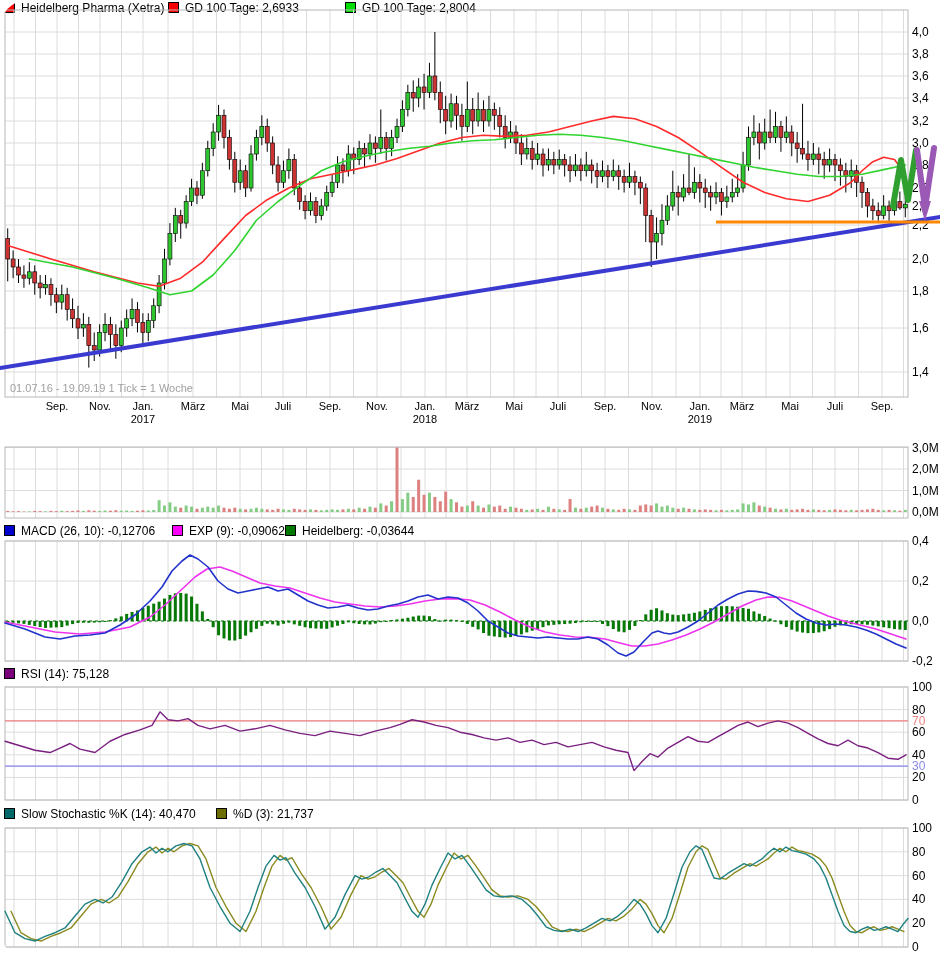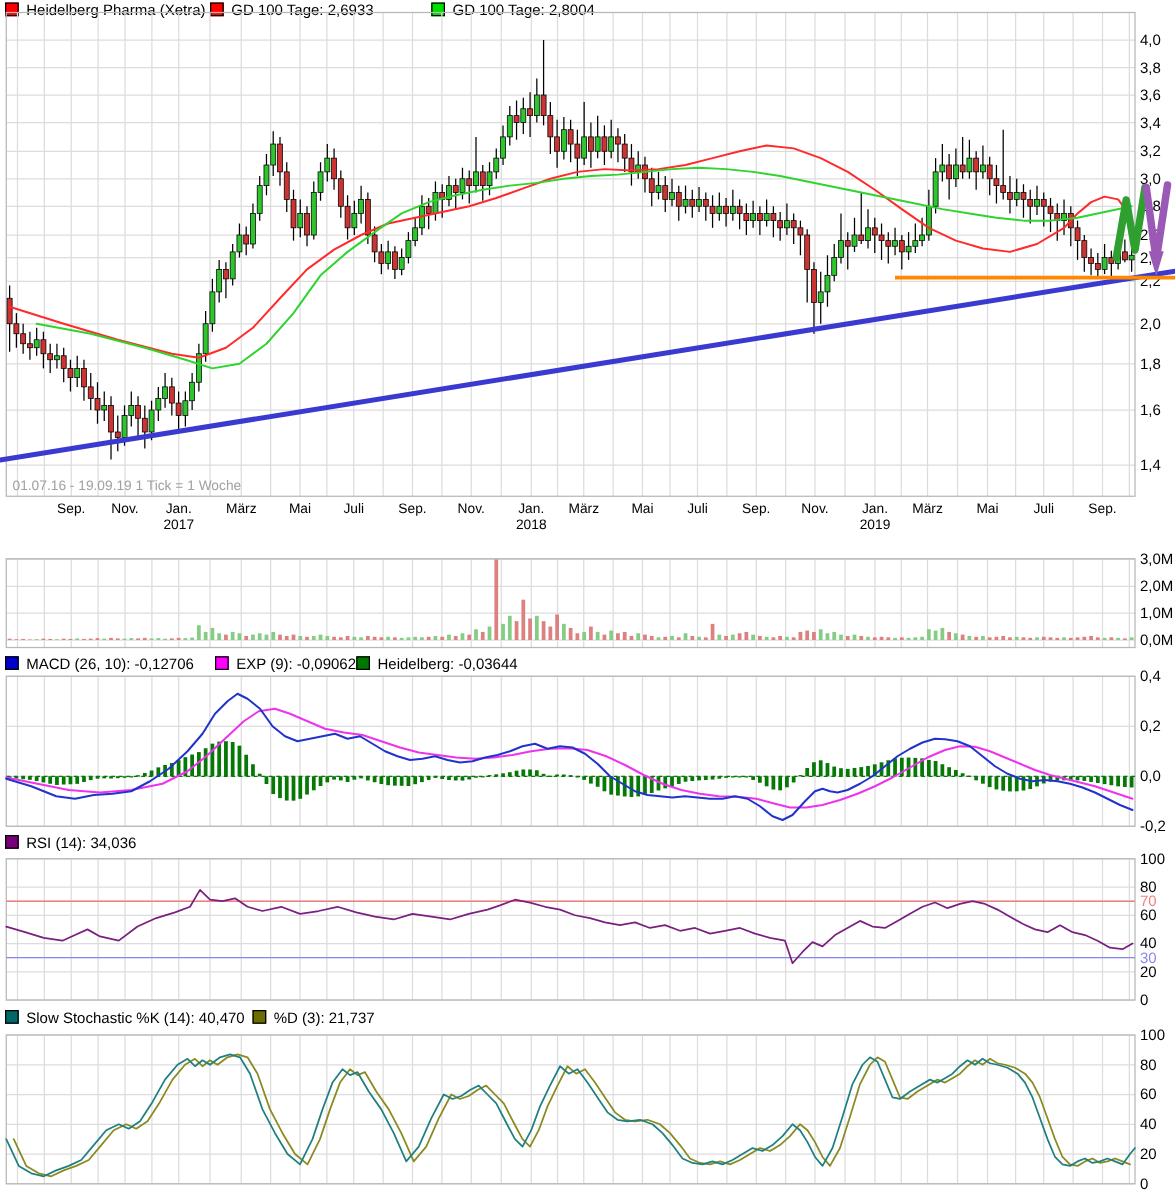--- a/index.html
+++ b/index.html
@@ -1,17 +1,17 @@
 <!DOCTYPE html>
 <html><head>
 <meta charset="utf-8">
 <style>
   html,body{margin:0;padding:0;background:#fff;}
   #stage{position:relative;width:940px;height:958px;background:#fff;overflow:hidden;
-         font-family:"Liberation Sans",sans-serif;color:#000;}
+         font-family:"Liberation Sans",sans-serif;color:#000;border-radius:28px;}
   .legend{position:absolute;left:0;width:940px;height:15px;font-size:12px;line-height:14px;}
   .li{position:absolute;top:0;white-space:nowrap;}
   .sq{display:inline-block;width:9px;height:9px;border:1px solid #000;margin-right:6px;
       position:relative;top:1px;}
   svg text{font-family:"Liberation Sans",sans-serif;}
 </style>
 </head>
 <body>
 
 <div id="stage">
@@ -23,26 +23,26 @@
   </div>
 
 
   <div class="legend" style="top:524px">
     <span class="li" style="left:4px"><i class="sq" style="background: rgb(0, 0, 204);"></i><span>MACD (26, 10): -0,12706</span></span>
     <span class="li" style="left:172px"><i class="sq" style="background: rgb(255, 0, 255);"></i><span>EXP (9): -0,09062</span></span>
     <span class="li" style="left:285px"><i class="sq" style="background: rgb(0, 119, 0);"></i><span>Heidelberg: -0,03644</span></span>
   </div>
 
   <div class="legend" style="top:667px">
-    <span class="li" style="left:4px"><i class="sq" style="background: rgb(122, 0, 122);"></i><span>RSI (14): 34,036</span></span>
+    <span class="li" style="left:4px"><i class="sq" style="background: rgb(122, 0, 122);"></i><span>RSI (14): 75,128</span></span>
   </div>
 
   <div class="legend" style="top:807px">
     <span class="li" style="left:4px"><i class="sq" style="background: rgb(0, 104, 104);"></i><span>Slow Stochastic %K (14): 40,470</span></span>
-    <span class="li" style="left:202px"><i class="sq" style="background: rgb(110, 110, 0);"></i><span>%D (3): 21,737</span></span>
+    <span class="li" style="left:216px"><i class="sq" style="background: rgb(110, 110, 0);"></i><span>%D (3): 21,737</span></span>
   </div>
 
   <svg id="chart" width="940" height="958" style="position:absolute;left:0;top:0">
       <line x1="14" y1="10" x2="14" y2="397" stroke="#dcdcdc" stroke-width="1"></line>
       <line x1="35.5" y1="10" x2="35.5" y2="397" stroke="#dcdcdc" stroke-width="1"></line>
       <line x1="57" y1="10" x2="57" y2="397" stroke="#dcdcdc" stroke-width="1"></line>
       <line x1="78.5" y1="10" x2="78.5" y2="397" stroke="#dcdcdc" stroke-width="1"></line>
       <line x1="100" y1="10" x2="100" y2="397" stroke="#dcdcdc" stroke-width="1"></line>
       <line x1="121.5" y1="10" x2="121.5" y2="397" stroke="#dcdcdc" stroke-width="1"></line>
       <line x1="143" y1="10" x2="143" y2="397" stroke="#dcdcdc" stroke-width="1"></line>

